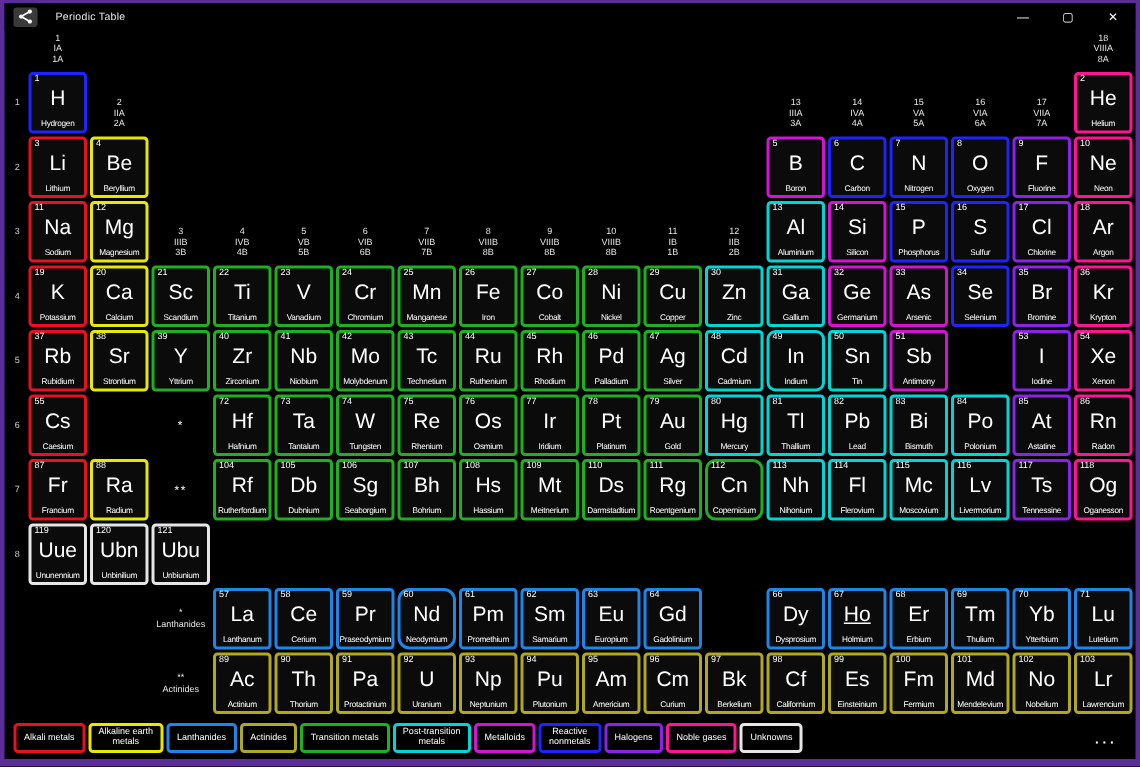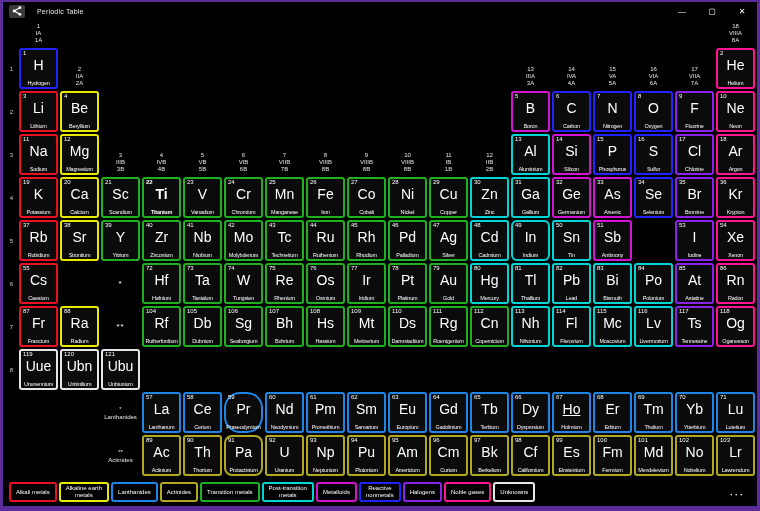--- a/index.html
+++ b/index.html
@@ -248,21 +248,21 @@
       <div class="tile" style="grid-area: 5 / 3; border-color: rgb(232, 232, 0);">
         <div class="num">20</div>
         <div class="sym">Ca</div>
         <div class="name">Calcium</div>
       </div>
       <div class="tile" style="grid-area: 5 / 4; border-color: rgb(30, 176, 30);">
         <div class="num">21</div>
         <div class="sym">Sc</div>
         <div class="name">Scandium</div>
       </div>
-      <div class="tile" style="grid-area: 5 / 5; border-color: rgb(30, 176, 30); font-weight: bold;">
+      <div class="tile" style="grid-area: 5 / 5; border-color: rgb(30, 176, 30);">
         <div class="num">22</div>
         <div class="sym">Ti</div>
         <div class="name">Titanium</div>
       </div>
       <div class="tile" style="grid-area: 5 / 6; border-color: rgb(30, 176, 30);">
         <div class="num">23</div>
         <div class="sym">V</div>
         <div class="name">Vanadium</div>
       </div>
       <div class="tile" style="grid-area: 5 / 7; border-color: rgb(30, 176, 30);">
@@ -538,21 +538,21 @@
       <div class="tile" style="grid-area: 8 / 11; border-color: rgb(30, 176, 30);">
         <div class="num">110</div>
         <div class="sym">Ds</div>
         <div class="name">Darmstadtium</div>
       </div>
       <div class="tile" style="grid-area: 8 / 12; border-color: rgb(30, 176, 30);">
         <div class="num">111</div>
         <div class="sym">Rg</div>
         <div class="name">Roentgenium</div>
       </div>
-      <div class="tile" style="grid-area: 8 / 13; border-color: rgb(30, 176, 30);">
+      <div class="tile" style="grid-area: 8 / 13; border-color: rgb(30, 176, 30); border-radius: 7px;">
         <div class="num">112</div>
         <div class="sym">Cn</div>
         <div class="name">Copernicium</div>
       </div>
       <div class="tile" style="grid-area: 8 / 14; border-color: rgb(0, 213, 213);">
         <div class="num">113</div>
         <div class="sym">Nh</div>
         <div class="name">Nihonium</div>
       </div>
       <div class="tile" style="grid-area: 8 / 15; border-color: rgb(0, 213, 213);">
@@ -598,26 +598,26 @@
       <div class="tile" style="grid-area: 10 / 5; border-color: rgb(30, 134, 230);">
         <div class="num">57</div>
         <div class="sym">La</div>
         <div class="name">Lanthanum</div>
       </div>
       <div class="tile" style="grid-area: 10 / 6; border-color: rgb(30, 134, 230);">
         <div class="num">58</div>
         <div class="sym">Ce</div>
         <div class="name">Cerium</div>
       </div>
-      <div class="tile" style="grid-area: 10 / 7; border-color: rgb(30, 134, 230); border-radius: 16px;">
+      <div class="tile" style="grid-area: 10 / 7; border-color: rgb(30, 134, 230);">
         <div class="num">59</div>
         <div class="sym">Pr</div>
         <div class="name">Praseodymium</div>
       </div>
-      <div class="tile" style="grid-area: 10 / 8; border-color: rgb(30, 134, 230);">
+      <div class="tile" style="grid-area: 10 / 8; border-color: rgb(30, 134, 230); border-radius: 8px;">
         <div class="num">60</div>
         <div class="sym">Nd</div>
         <div class="name">Neodymium</div>
       </div>
       <div class="tile" style="grid-area: 10 / 9; border-color: rgb(30, 134, 230);">
         <div class="num">61</div>
         <div class="sym">Pm</div>
         <div class="name">Promethium</div>
       </div>
       <div class="tile" style="grid-area: 10 / 10; border-color: rgb(30, 134, 230);">
@@ -628,25 +628,20 @@
       <div class="tile" style="grid-area: 10 / 11; border-color: rgb(30, 134, 230);">
         <div class="num">63</div>
         <div class="sym">Eu</div>
         <div class="name">Europium</div>
       </div>
       <div class="tile" style="grid-area: 10 / 12; border-color: rgb(30, 134, 230);">
         <div class="num">64</div>
         <div class="sym">Gd</div>
         <div class="name">Gadolinium</div>
       </div>
-      <div class="tile" style="grid-area: 10 / 13; border-color: rgb(30, 134, 230);">
-        <div class="num">65</div>
-        <div class="sym">Tb</div>
-        <div class="name">Terbium</div>
-      </div>
       <div class="tile" style="grid-area: 10 / 14; border-color: rgb(30, 134, 230);">
         <div class="num">66</div>
         <div class="sym">Dy</div>
         <div class="name">Dysprosium</div>
       </div>
       <div class="tile" style="grid-area: 10 / 15; border-color: rgb(30, 134, 230); text-decoration: underline;">
         <div class="num">67</div>
         <div class="sym">Ho</div>
         <div class="name">Holmium</div>
       </div>
@@ -673,21 +668,21 @@
       <div class="tile" style="grid-area: 11 / 5; border-color: rgb(176, 168, 32);">
         <div class="num">89</div>
         <div class="sym">Ac</div>
         <div class="name">Actinium</div>
       </div>
       <div class="tile" style="grid-area: 11 / 6; border-color: rgb(176, 168, 32);">
         <div class="num">90</div>
         <div class="sym">Th</div>
         <div class="name">Thorium</div>
       </div>
-      <div class="tile" style="grid-area: 11 / 7; border-color: rgb(176, 168, 32); border-radius: 8px;">
+      <div class="tile" style="grid-area: 11 / 7; border-color: rgb(176, 168, 32);">
         <div class="num">91</div>
         <div class="sym">Pa</div>
         <div class="name">Protactinium</div>
       </div>
       <div class="tile" style="grid-area: 11 / 8; border-color: rgb(176, 168, 32);">
         <div class="num">92</div>
         <div class="sym">U</div>
         <div class="name">Uranium</div>
       </div>
       <div class="tile" style="grid-area: 11 / 9; border-color: rgb(176, 168, 32);">

